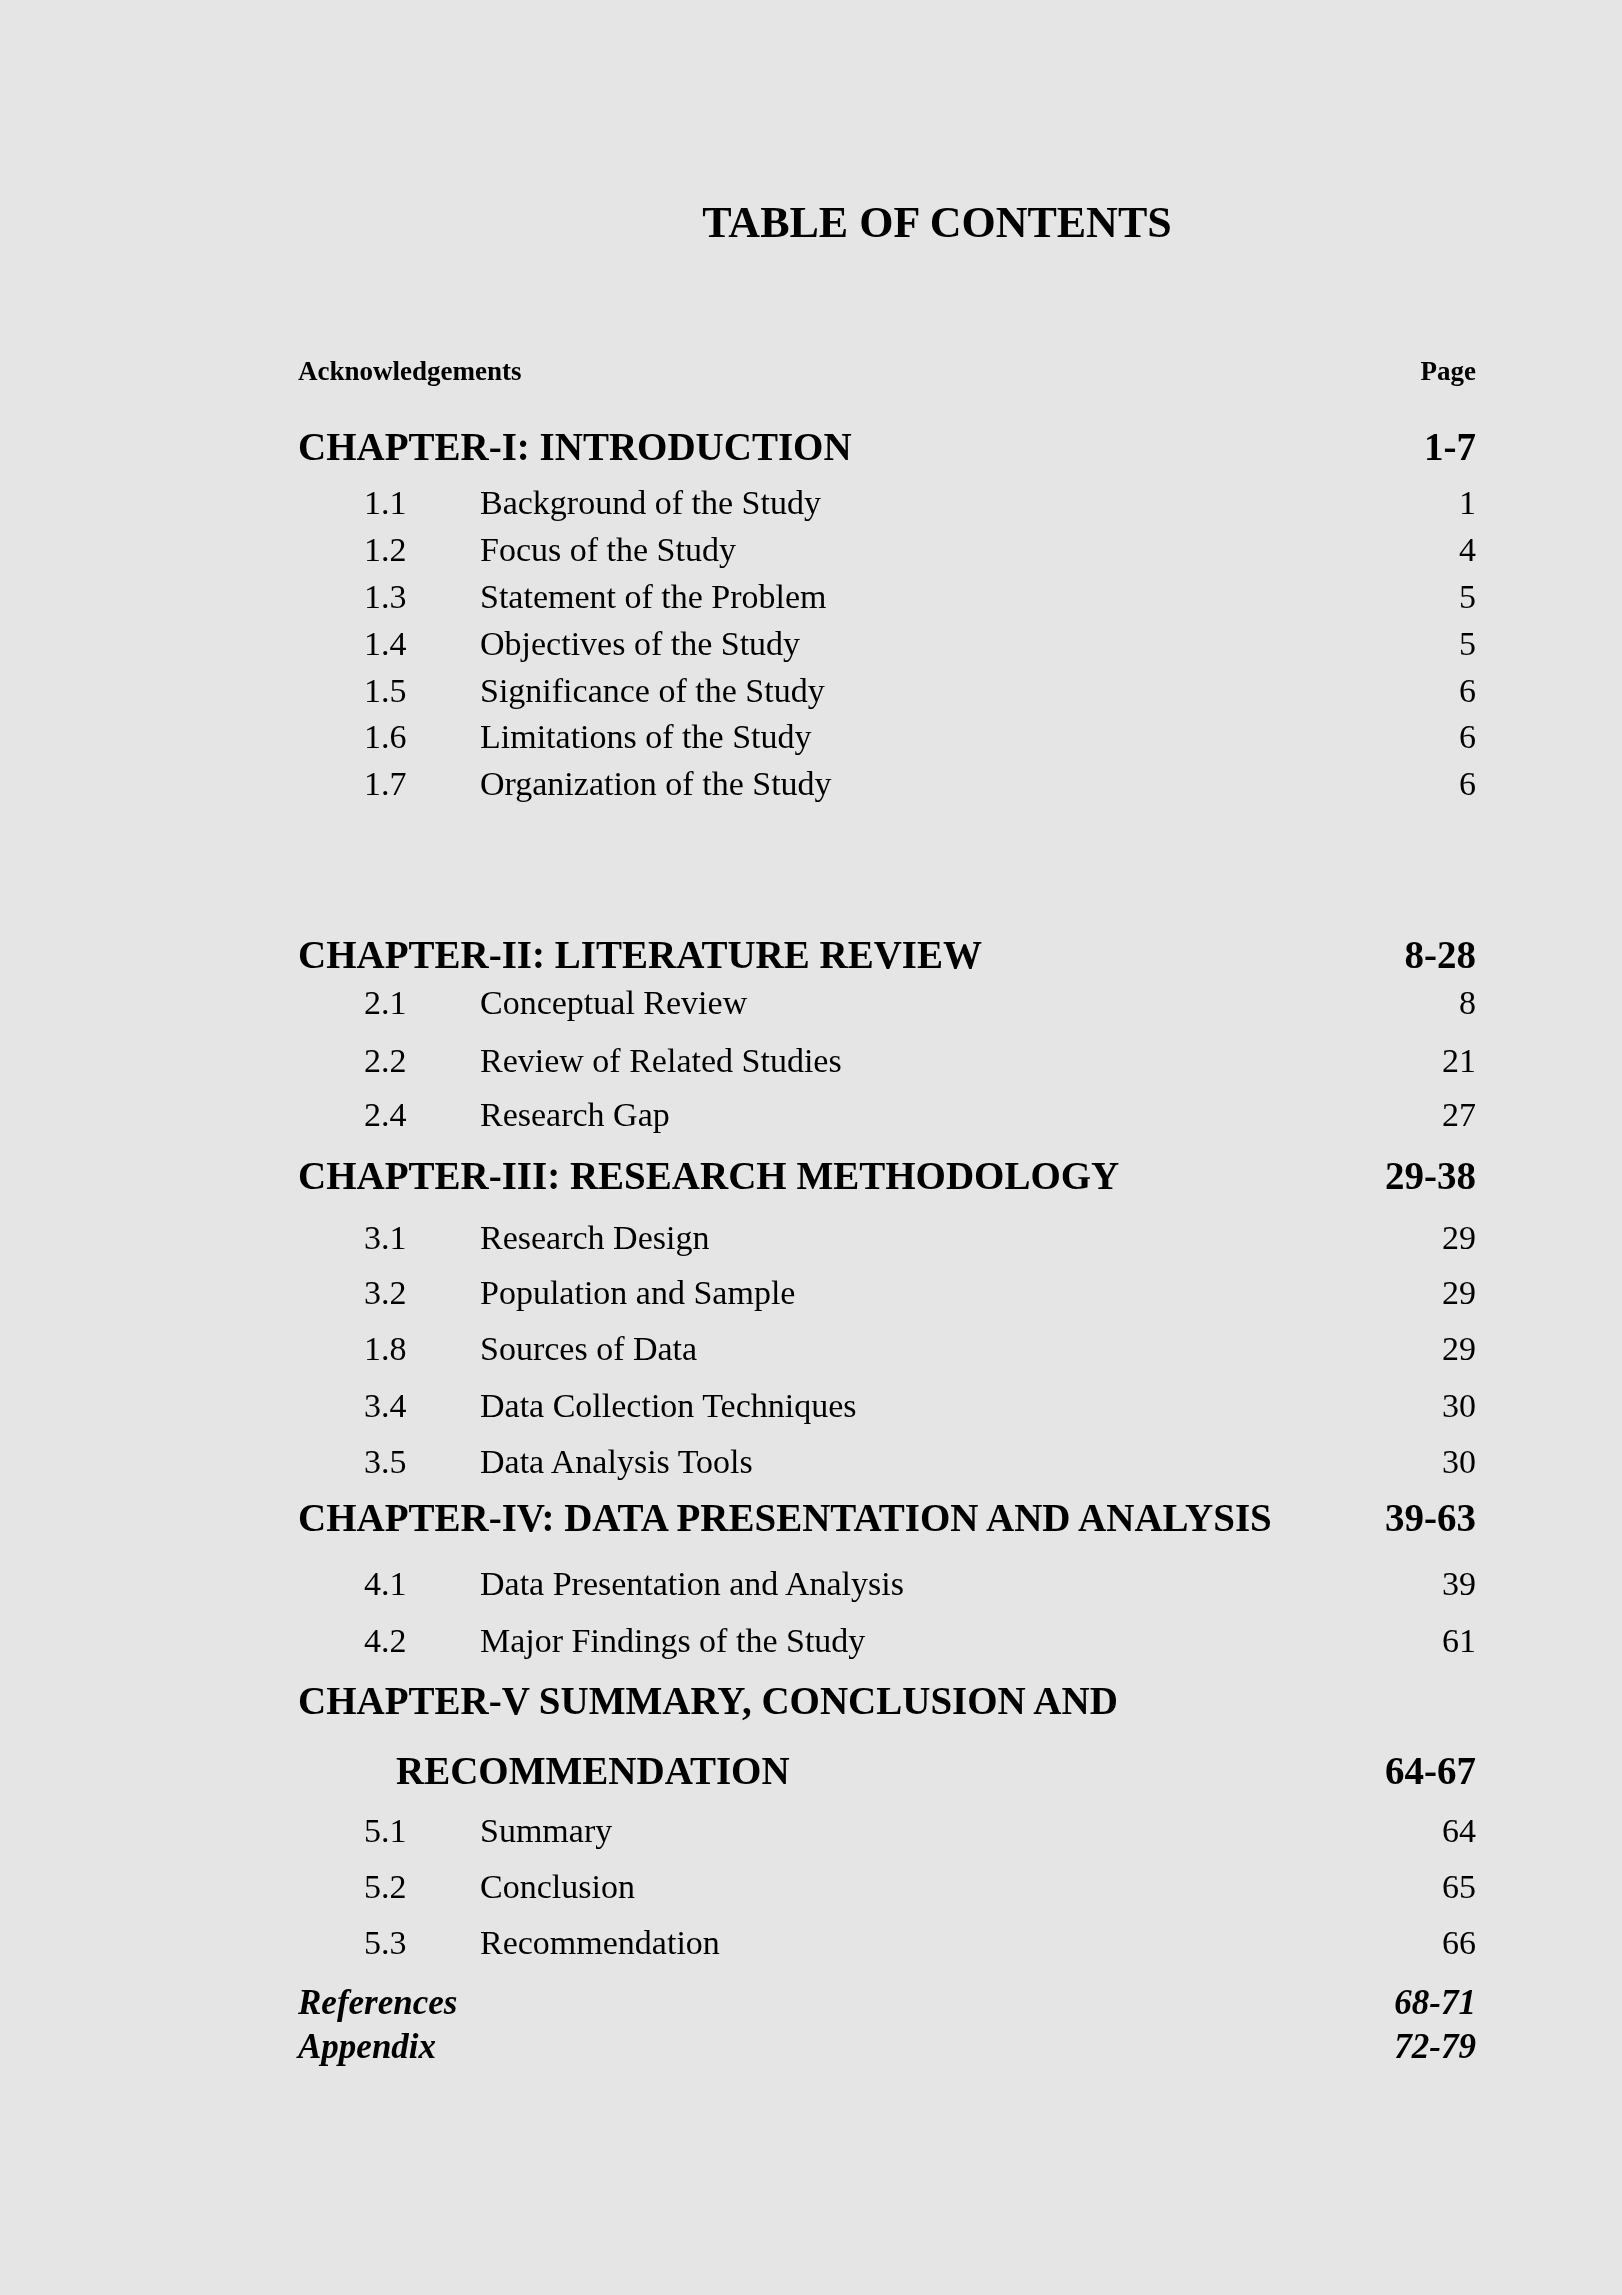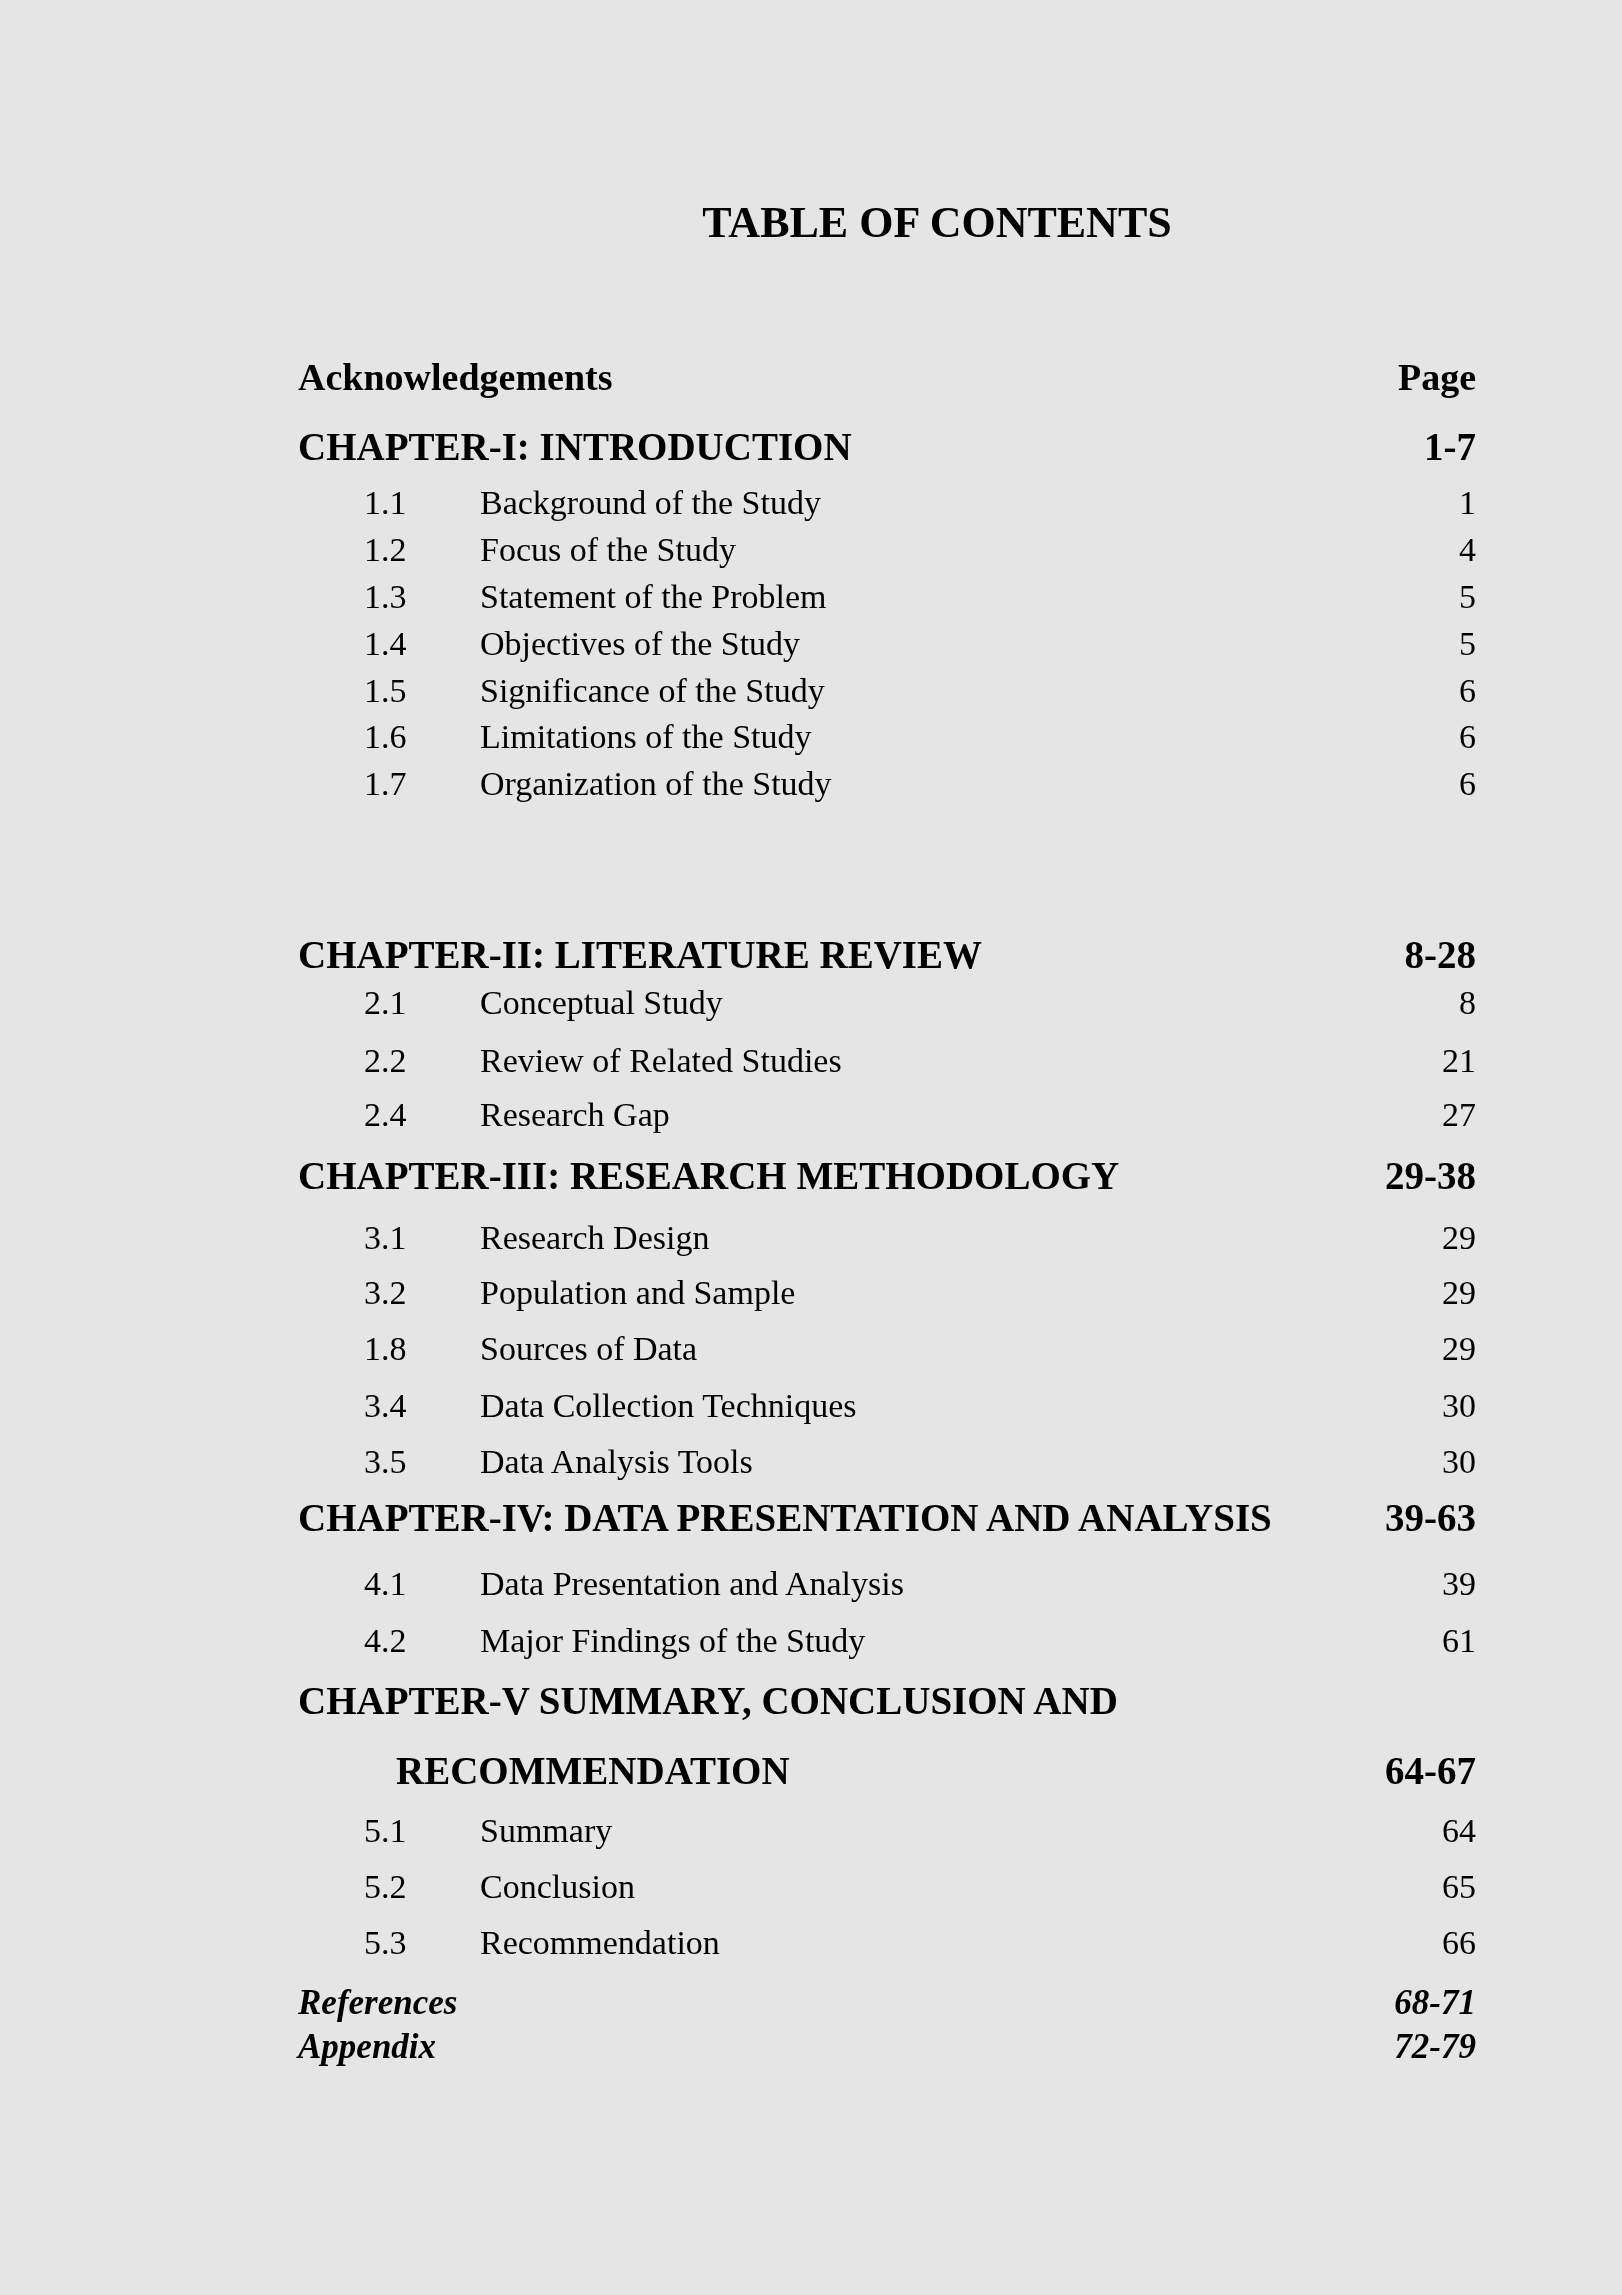--- a/index.html
+++ b/index.html
@@ -22,21 +22,21 @@
     line-height:1;
     white-space:nowrap;
     margin:0;
   }
   .lead{position:absolute;left:298px;}
   .lead-indent{position:absolute;left:396px;}
   .num{position:absolute;left:364px;font-family:Liberation Serif, serif;}
   .ittl{position:absolute;left:480px;}
   .pg{position:absolute;left:1312px;width:164px;text-align:right;}
   .b60{font-size:39px;font-weight:700;}
-  .b50{font-size:38px;font-weight:700;}
+  .b50{font-size:27px;font-weight:700;}
   .r52{font-size:34px;font-weight:400;}
   .bi60{font-size:35px;font-weight:700;font-style:italic;}
 </style>
 </head>
 <body>
 
 <div class="page">
 
   <h1 class="doc-title" style="top:201px">TABLE OF CONTENTS</h1>
 
@@ -84,21 +84,21 @@
     <span class="ittl r52">Organization of the Study</span>
     <span class="pg r52">6</span>
   </div>
 
   <div class="row" style="top:935px">
     <span class="lead b60">CHAPTER-II: LITERATURE REVIEW</span>
     <span class="pg b60">8-28</span>
   </div>
   <div class="row" style="top:986px">
     <span class="num r52">2.1</span>
-    <span class="ittl r52">Conceptual Study</span>
+    <span class="ittl r52">Conceptual Review</span>
     <span class="pg r52">8</span>
   </div>
   <div class="row" style="top:1044px">
     <span class="num r52">2.2</span>
     <span class="ittl r52">Review of Related Studies</span>
     <span class="pg r52">21</span>
   </div>
   <div class="row" style="top:1098px">
     <span class="num r52">2.4</span>
     <span class="ittl r52">Research Gap</span>

